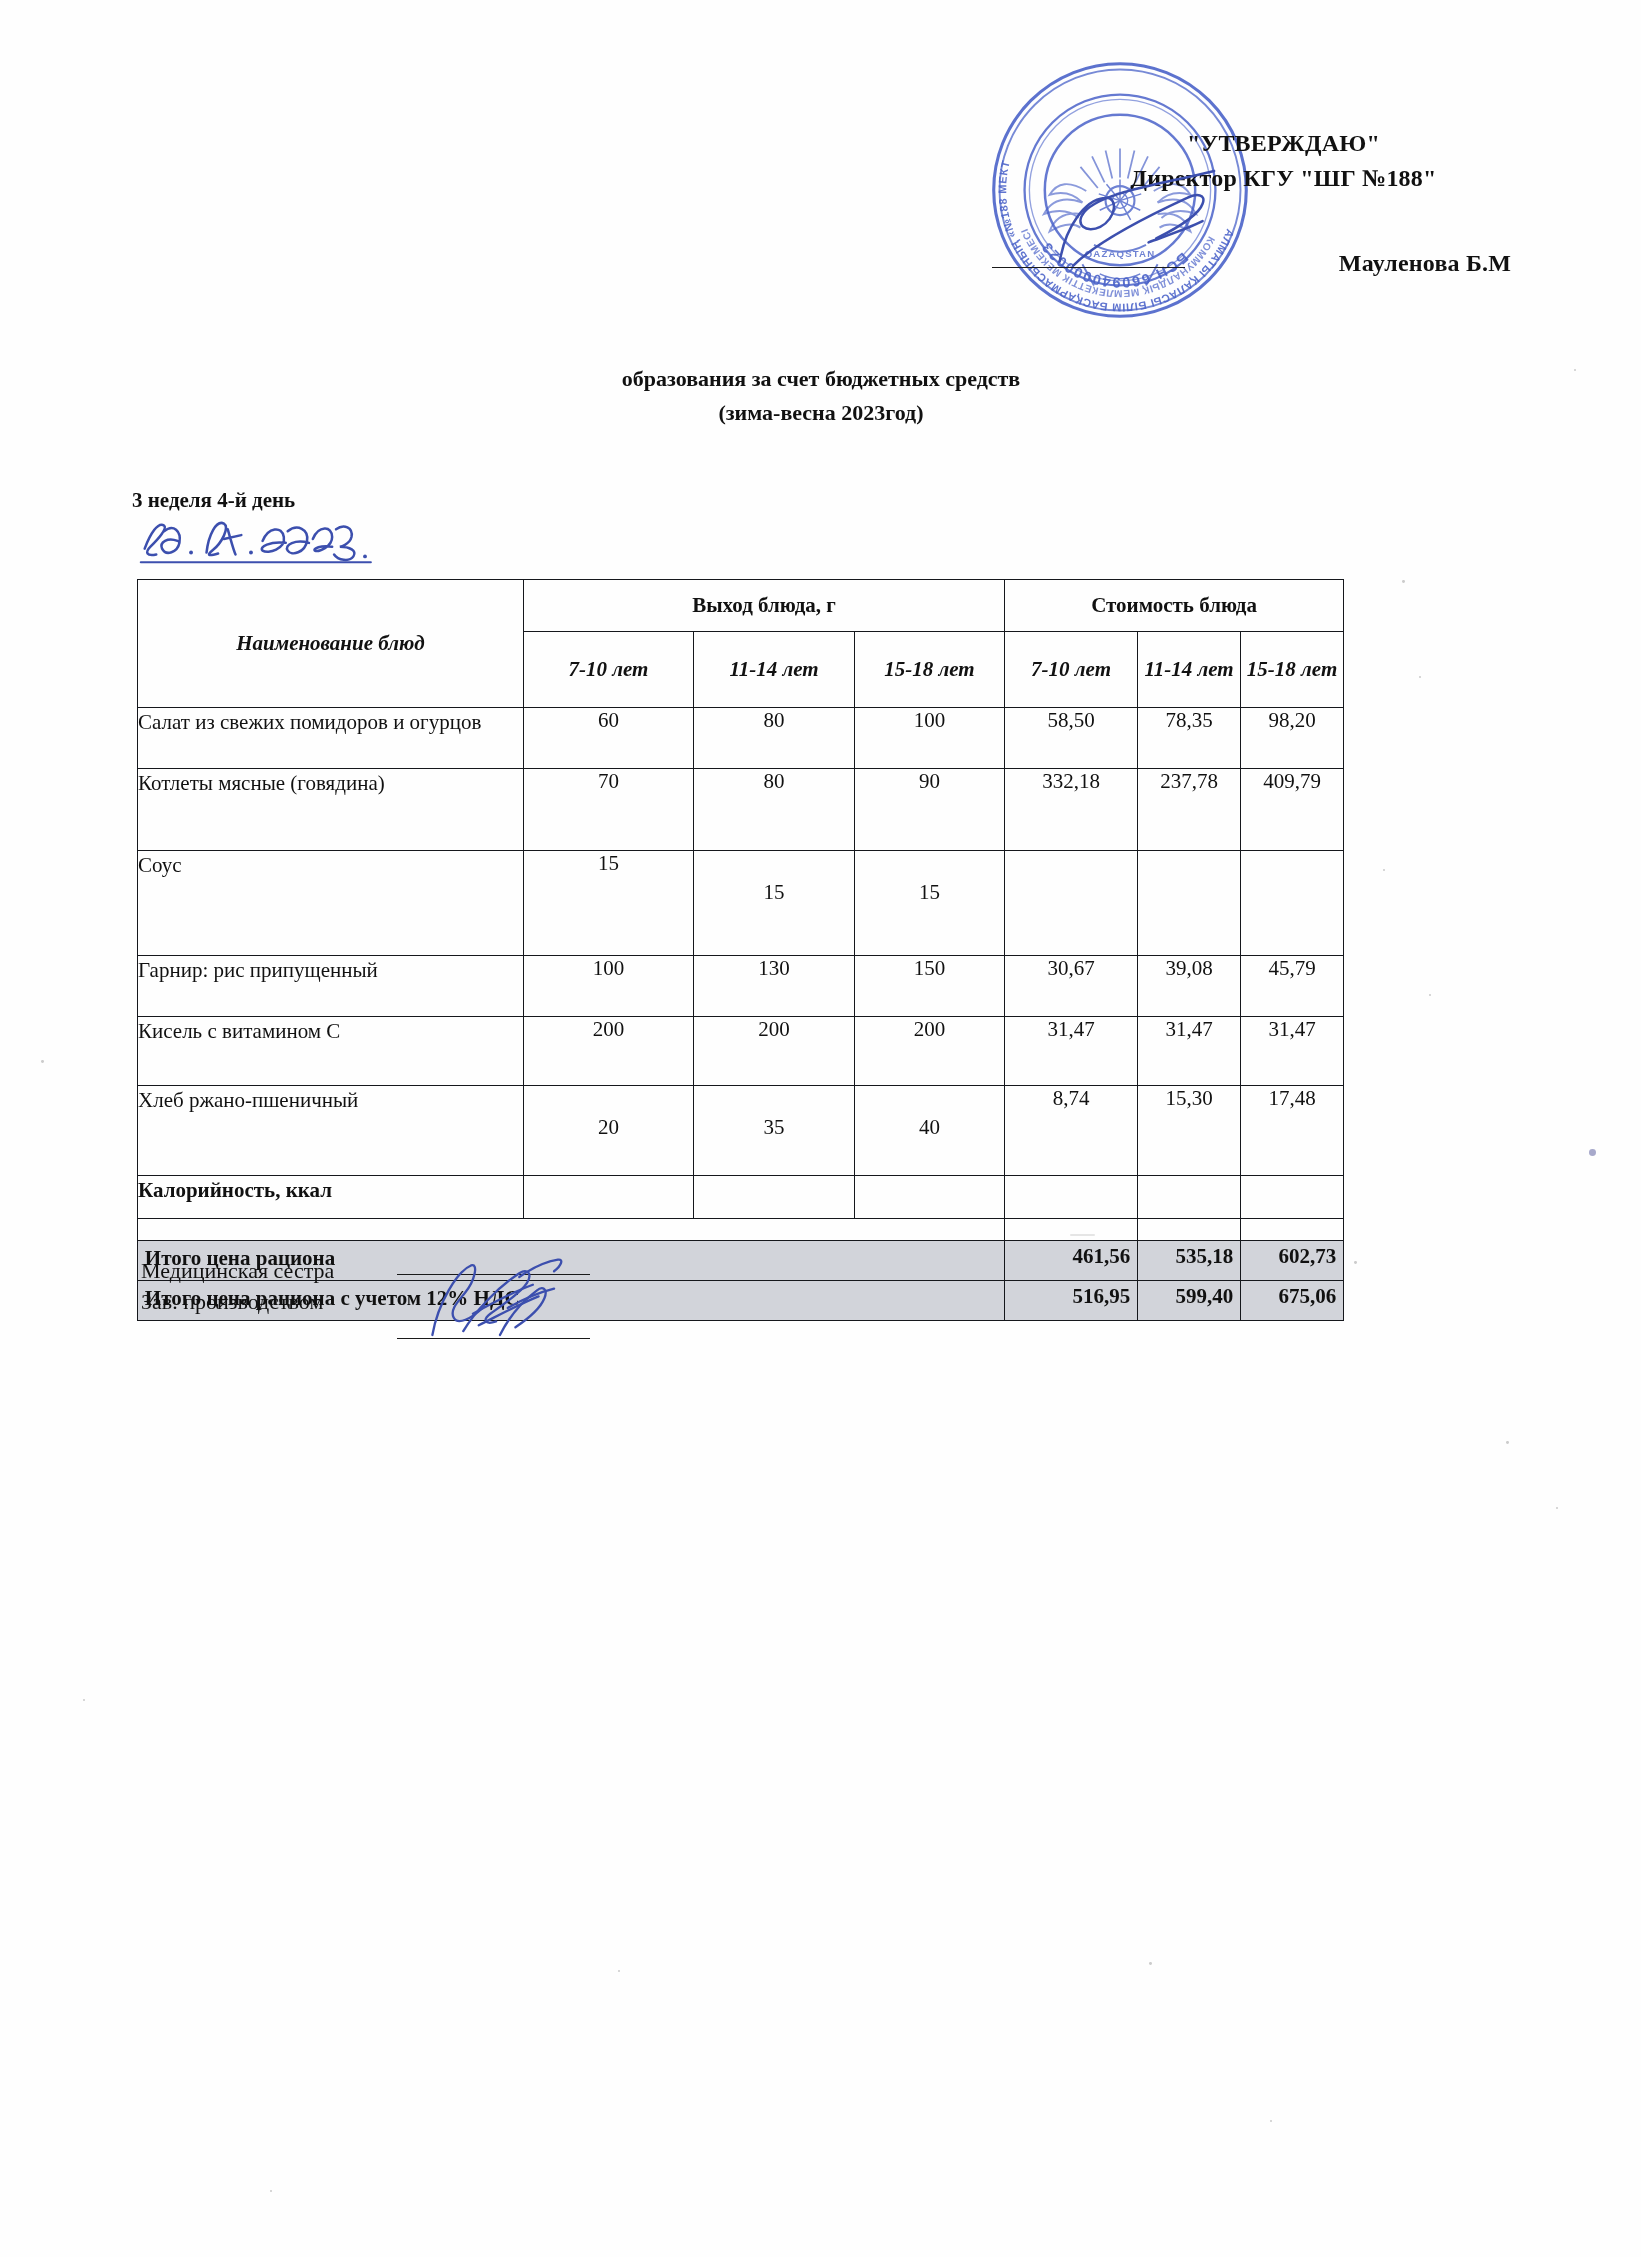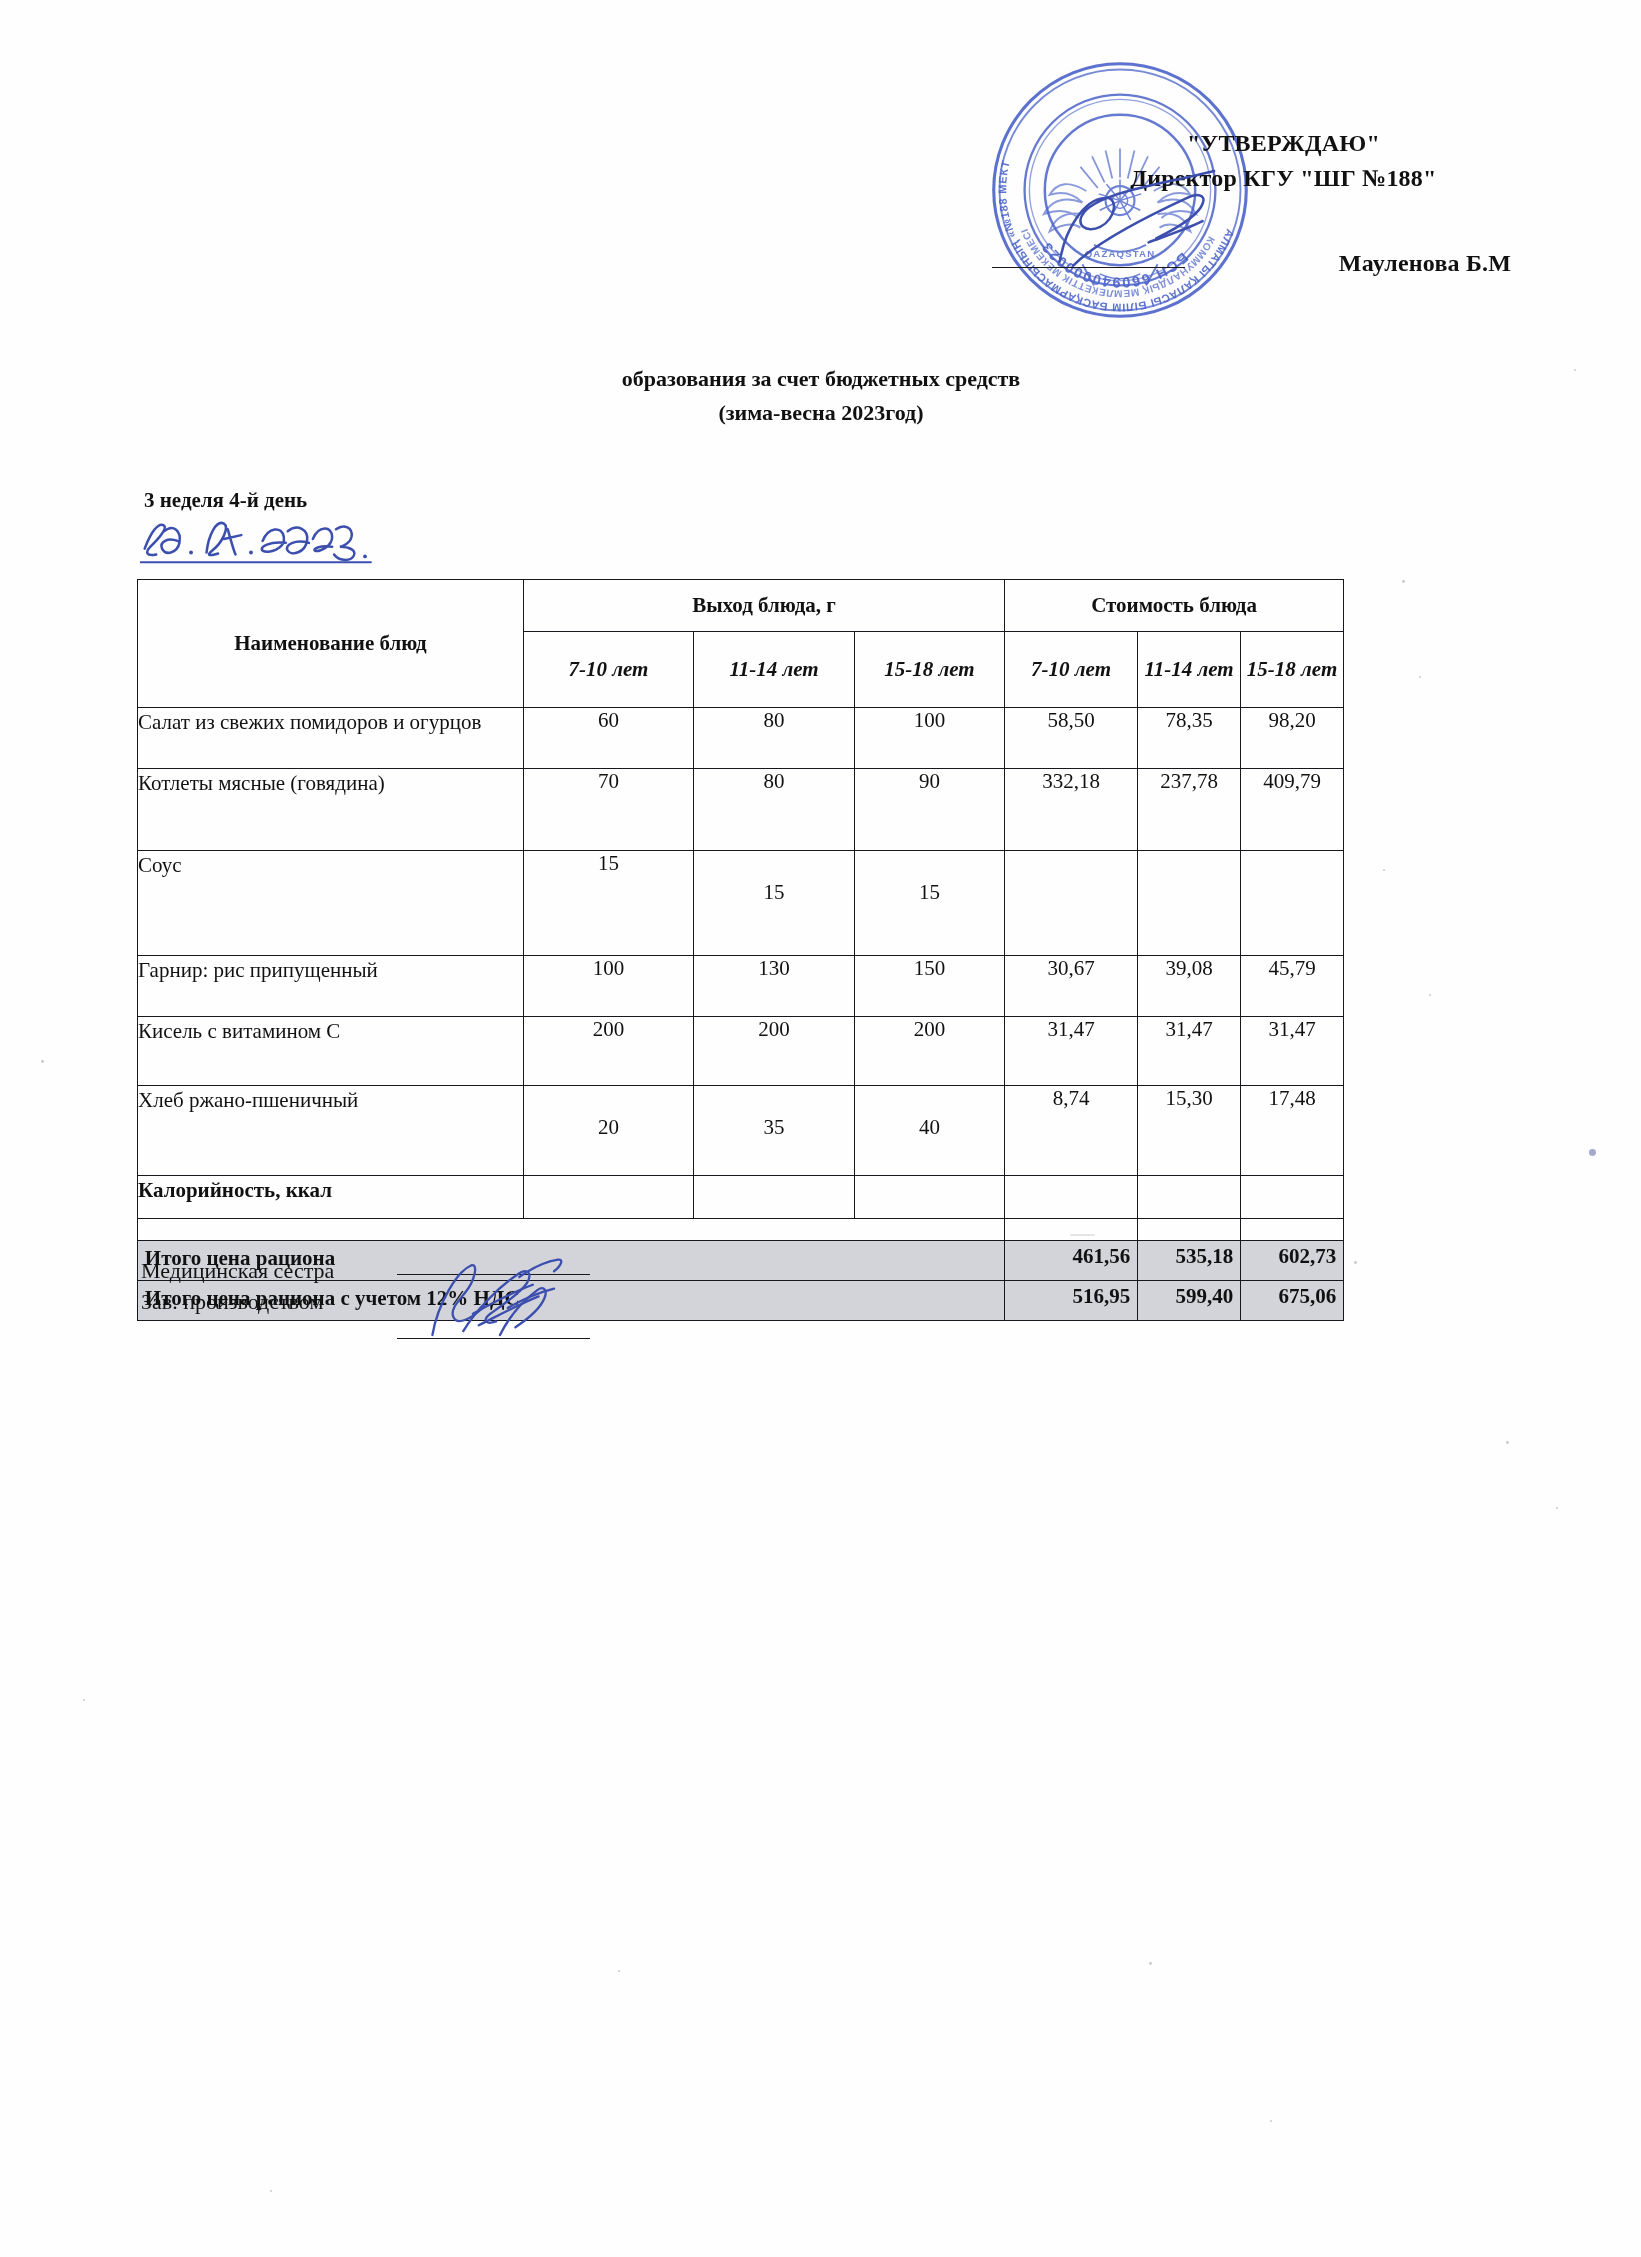--- a/index.html
+++ b/index.html
@@ -102,21 +102,21 @@
     font-size: 22px;
     line-height: 1.55;
   }
   .doc-title .l1 { display:block; }
   .doc-title .l2 { display:block; }
   .doc-title .l3 { display:block; }
 
   
   .weekday {
     position: absolute;
-    left: 144px;
+    left: 132px;
     top: 488px;
     font-weight: bold;
     font-size: 21px;
   }
 
   
   .tbl-wrap {
     position: absolute;
     left: 137px;
     top: 579px;
@@ -135,21 +135,21 @@
     vertical-align: top;
   }
   table.menu th {
     font-weight: bold;
     text-align: center;
     vertical-align: middle;
     font-size: 21px;
     padding: 4.8px 1.9px;
   }
   .th-group { height: 41px; }
-  .th-name  { font-size: 21px; }
+  .th-name  { font-size: 21px; font-style: italic; }
   .th-sub   { height: 66px; line-height: 1.25; font-style: italic; }
 
   td.dish {
     text-align: left;
     padding: 6.8px 3.9px 5.8px 6.8px;
     line-height: 1.35;
     font-size: 21px;
   }
   td.num {
     text-align: center;

